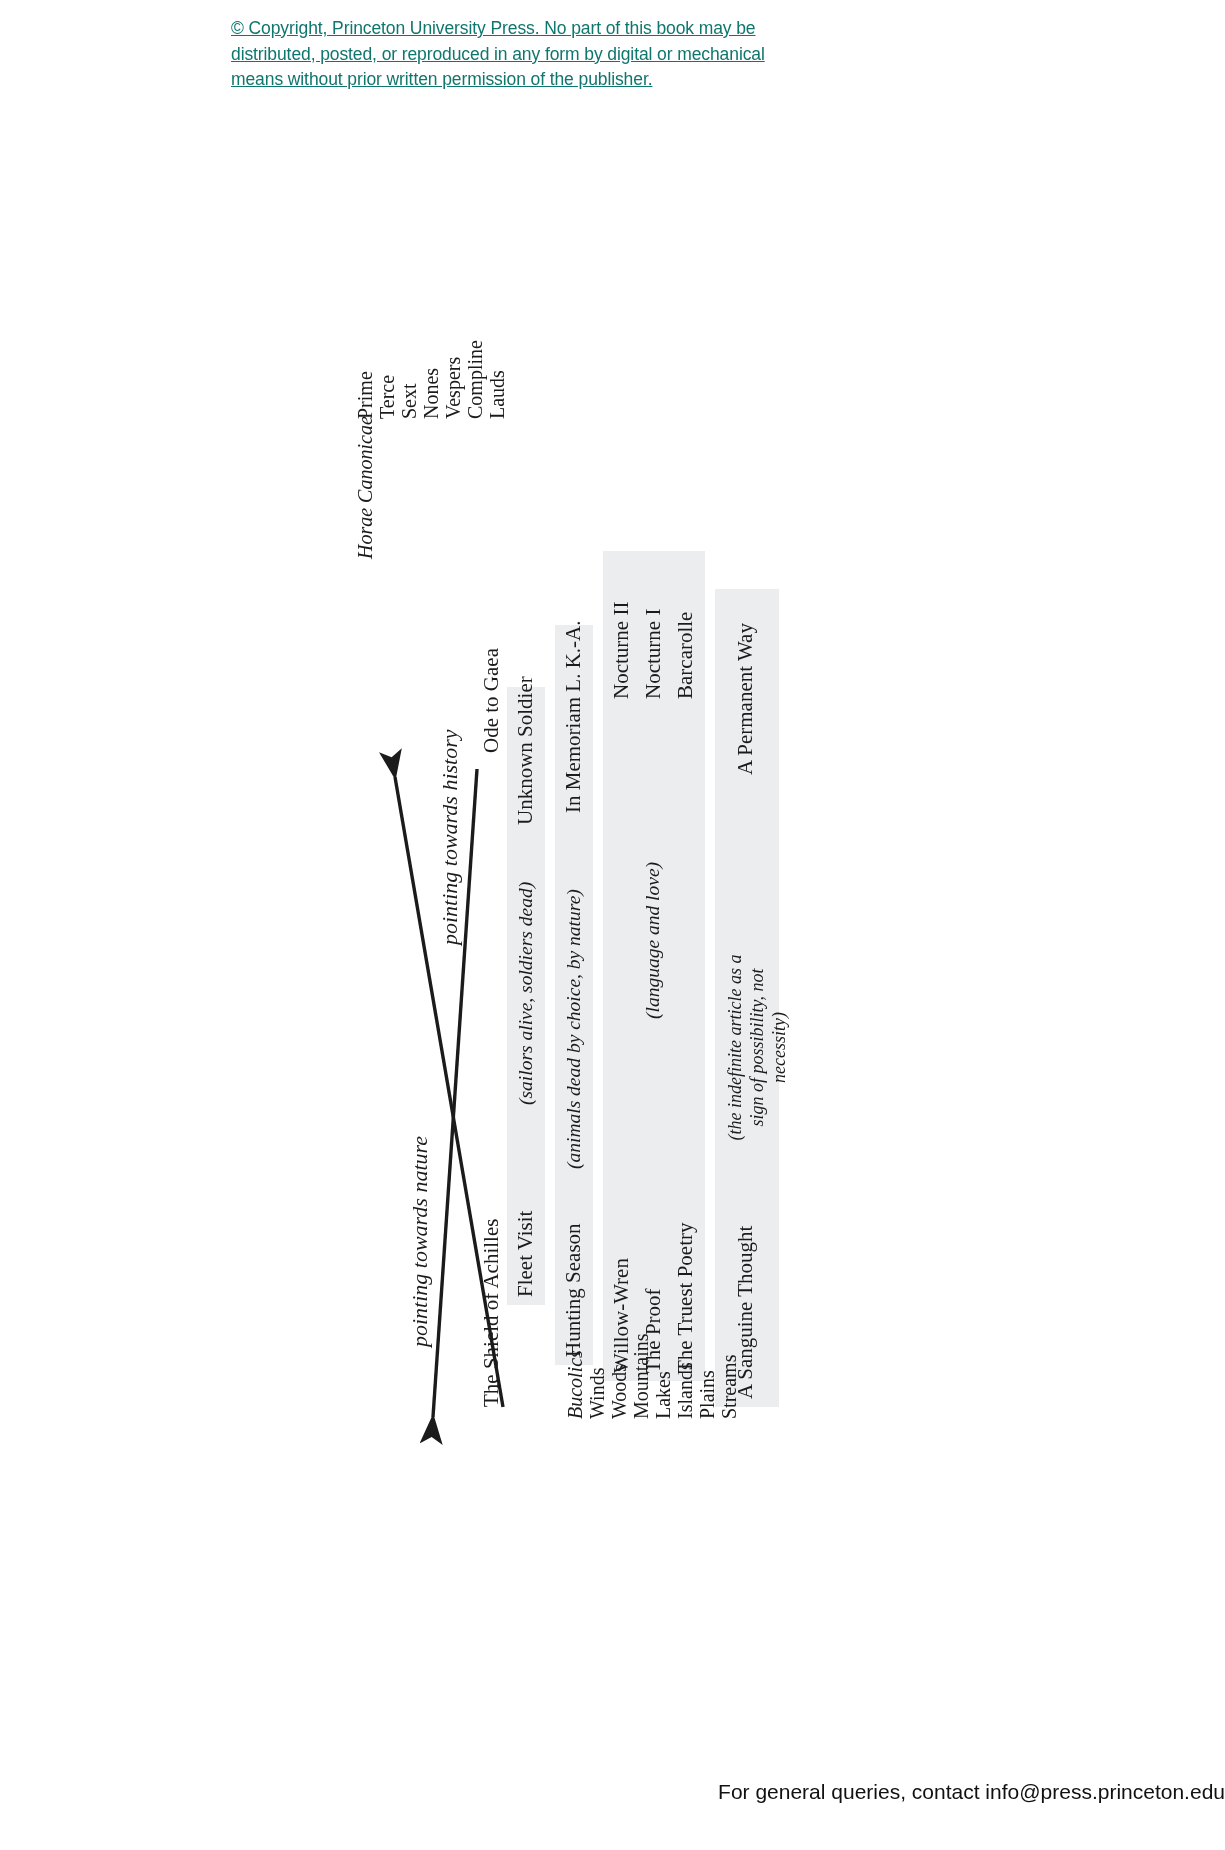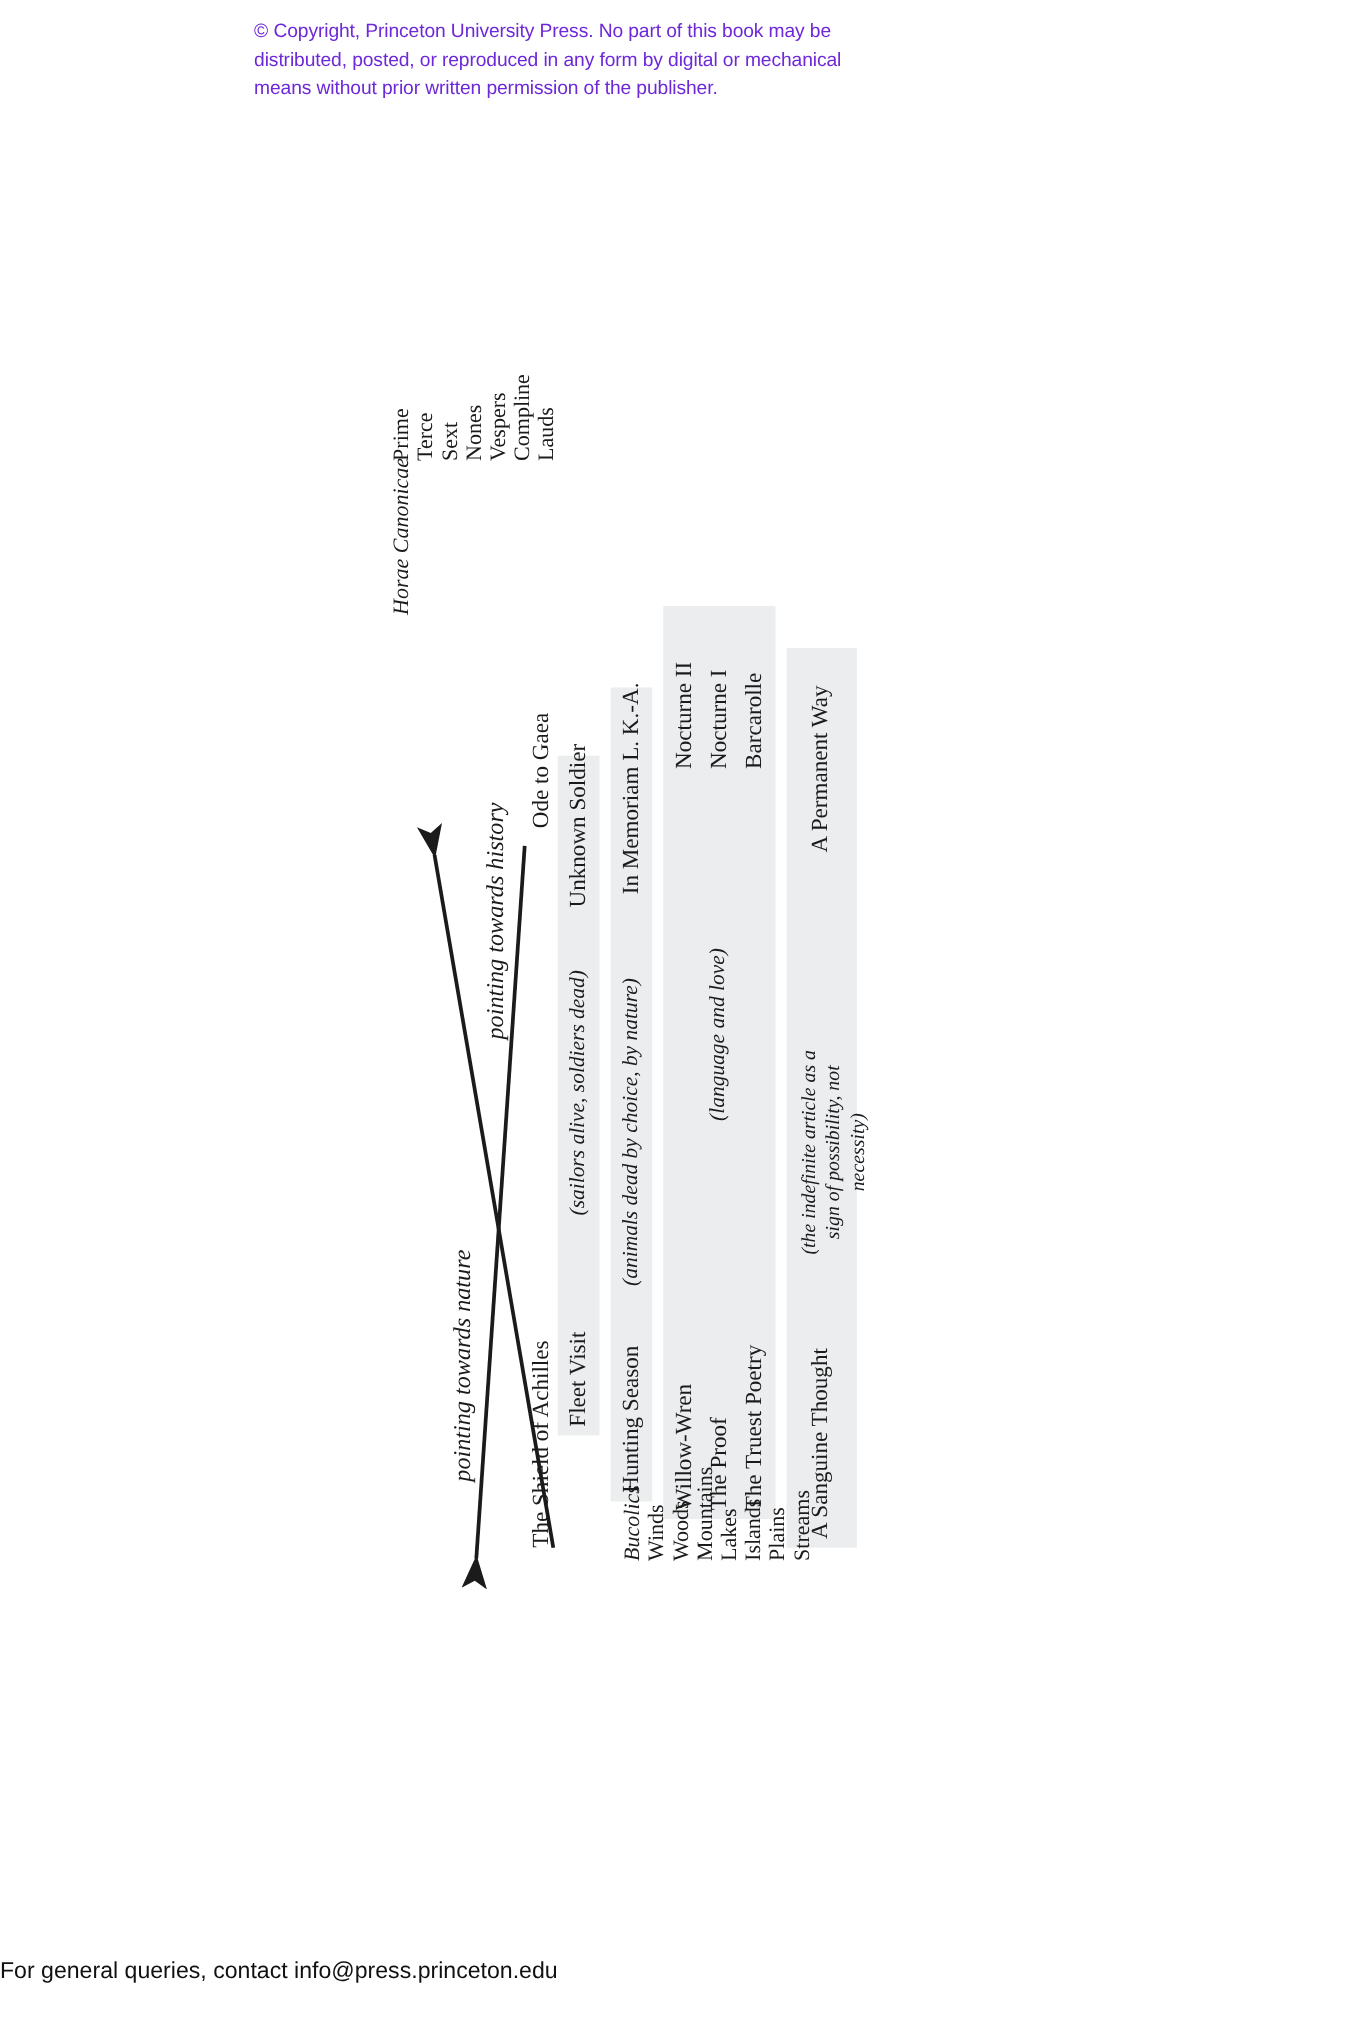--- a/index.html
+++ b/index.html
@@ -18,29 +18,30 @@
 
   
   .copyright {
     position: absolute;
     left: 231px;
     top: 16px;
     width: 590px;
     font-family: "Liberation Sans", sans-serif;
     font-size: 17.5px;
     line-height: 1.46;
-    color: #6d28d9;
+    color: #0f766e;
     letter-spacing: -0.1px;
+    text-decoration: underline;
   }
   .footer {
     position: absolute;
     left: 0;
     top: 1780px;
     width: 1225px;
-    text-align: left;
+    text-align: right;
     font-family: "Liberation Sans", sans-serif;
     font-size: 21px;
     color: #111;
   }
 
   
   .figure-stage {
     position: absolute;
     left: 0;
     top: 0;

